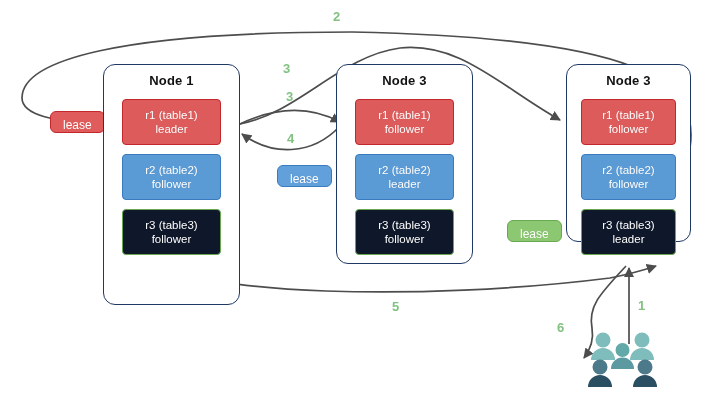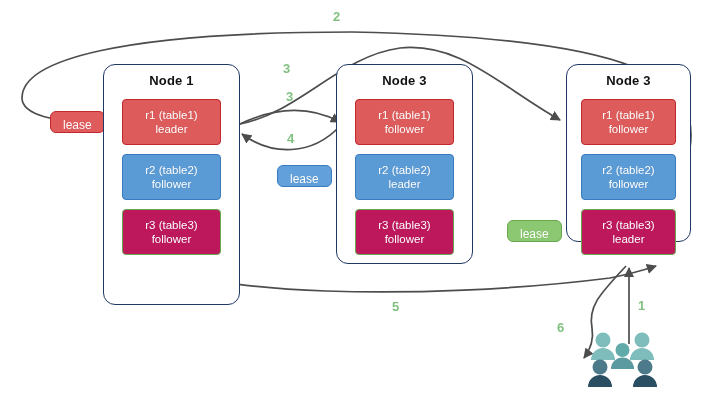--- a/index.html
+++ b/index.html
@@ -55,21 +55,21 @@
     align-items: center;
     justify-content: center;
     color: #ffffff;
     font-size: 11.5px;
     line-height: 14px;
     text-shadow: 0 0 1px rgba(0,0,0,.12);
   }
   .replica .r-line { display: block; }
   .rep-red   { background: #dd5b5b; border: 1.4px solid #c1272d; }
   .rep-blue  { background: #5b9bd5; border: 1.4px solid #3a7bbf; align-items: center; }
-  .rep-green { background: #be185d; border: 1.4px solid #6aa84f; }
+  .rep-green { background: #0f172a; border: 1.4px solid #6aa84f; }
 
   .lease {
     position: absolute;
     height: 22px;
     box-sizing: border-box;
     border-radius: 6px;
     display: flex;
     align-items: flex-end;
     justify-content: center;
     font-size: 12px;

